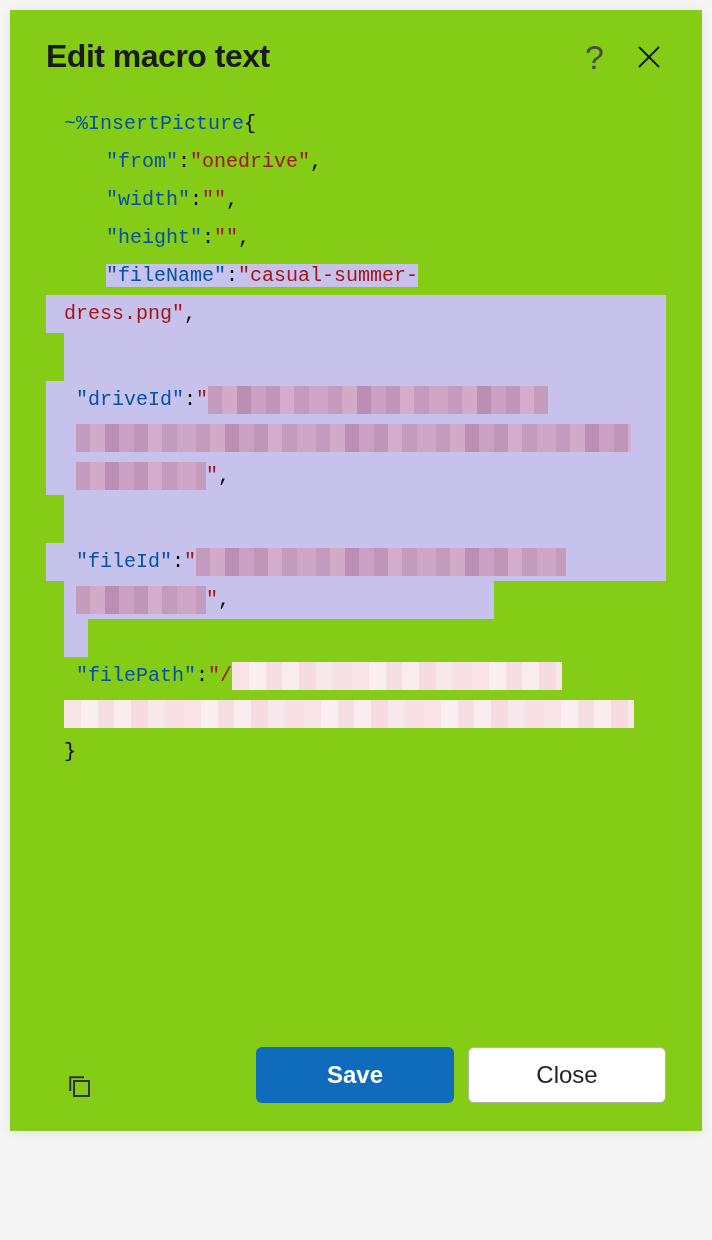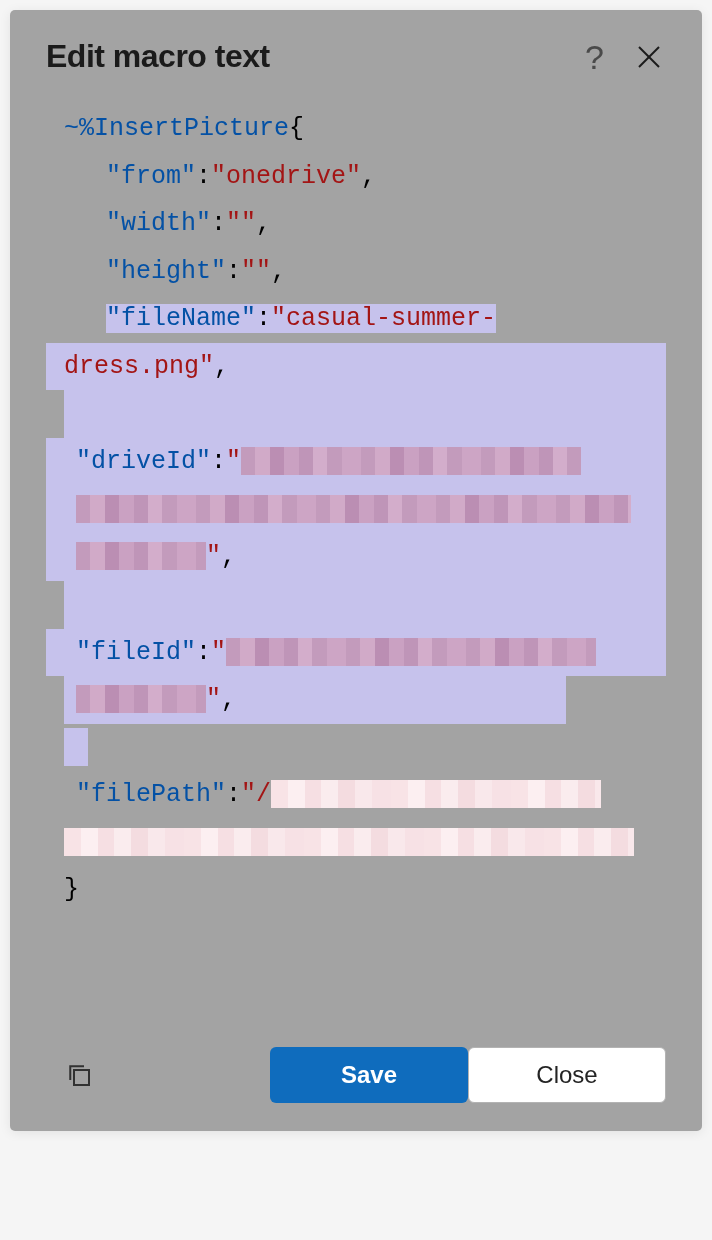--- a/index.html
+++ b/index.html
@@ -6,22 +6,22 @@
   body {
     font-family: "Segoe UI", -apple-system, sans-serif;
     background: #f5f5f5;
     display: flex;
     justify-content: center;
     align-items: flex-start;
     padding: 10px;
   }
   .dialog {
     width: 712px;
-    background: #a3a3a3;
-    border-radius: 5px;
+    background: #84cc16;
+    border-radius: 0;
     box-shadow: 0 2px 12px rgba(0,0,0,0.08);
     padding: 28px 36px 28px 36px;
     position: relative;
   }
   .dialog-header {
     display: flex;
     align-items: center;
     justify-content: space-between;
     margin-bottom: 24px;
   }
@@ -47,21 +47,21 @@
     cursor: pointer;
     width: 34px;
     height: 34px;
     display: flex;
     align-items: center;
     justify-content: center;
   }
   .close-icon svg { width: 30px; height: 30px; }
   .code-area {
     font-family: "Consolas", "Courier New", monospace;
-    font-size: 25px;
+    font-size: 20px;
     line-height: 1.9;
     color: #000;
     padding: 6px 0 18px 0;
     word-break: break-all;
     position: relative;
     min-height: 940px;
   }
   .code-line { padding-left: 18px; position: relative; }
   .indent1 { padding-left: 60px; }
   .indent0 { padding-left: 18px; }
@@ -100,21 +100,22 @@
     background: linear-gradient(90deg,
       #f8e3e6 0 14%, #fceff1 14% 28%, #f6dfe3 28% 42%,
       #faecee 42% 56%, #f4dce0 56% 70%, #f9e8eb 70% 84%,
       #f7e1e5 84% 100%);
     background-size: 120px 100%;
   }
   .blank-gap { height: 48px; }
 
   .footer {
     display: flex;
-    align-items: center;
+    align-items: flex-end;
+    gap: 14px;
     margin-top: 8px;
   }
   .copy-icon {
     width: 34px; height: 34px;
     cursor: pointer;
     display:flex; align-items:center; justify-content:center;
     margin-right: auto;
     margin-left: 16px;
   }
   .copy-icon svg { width: 30px; height: 30px; }

